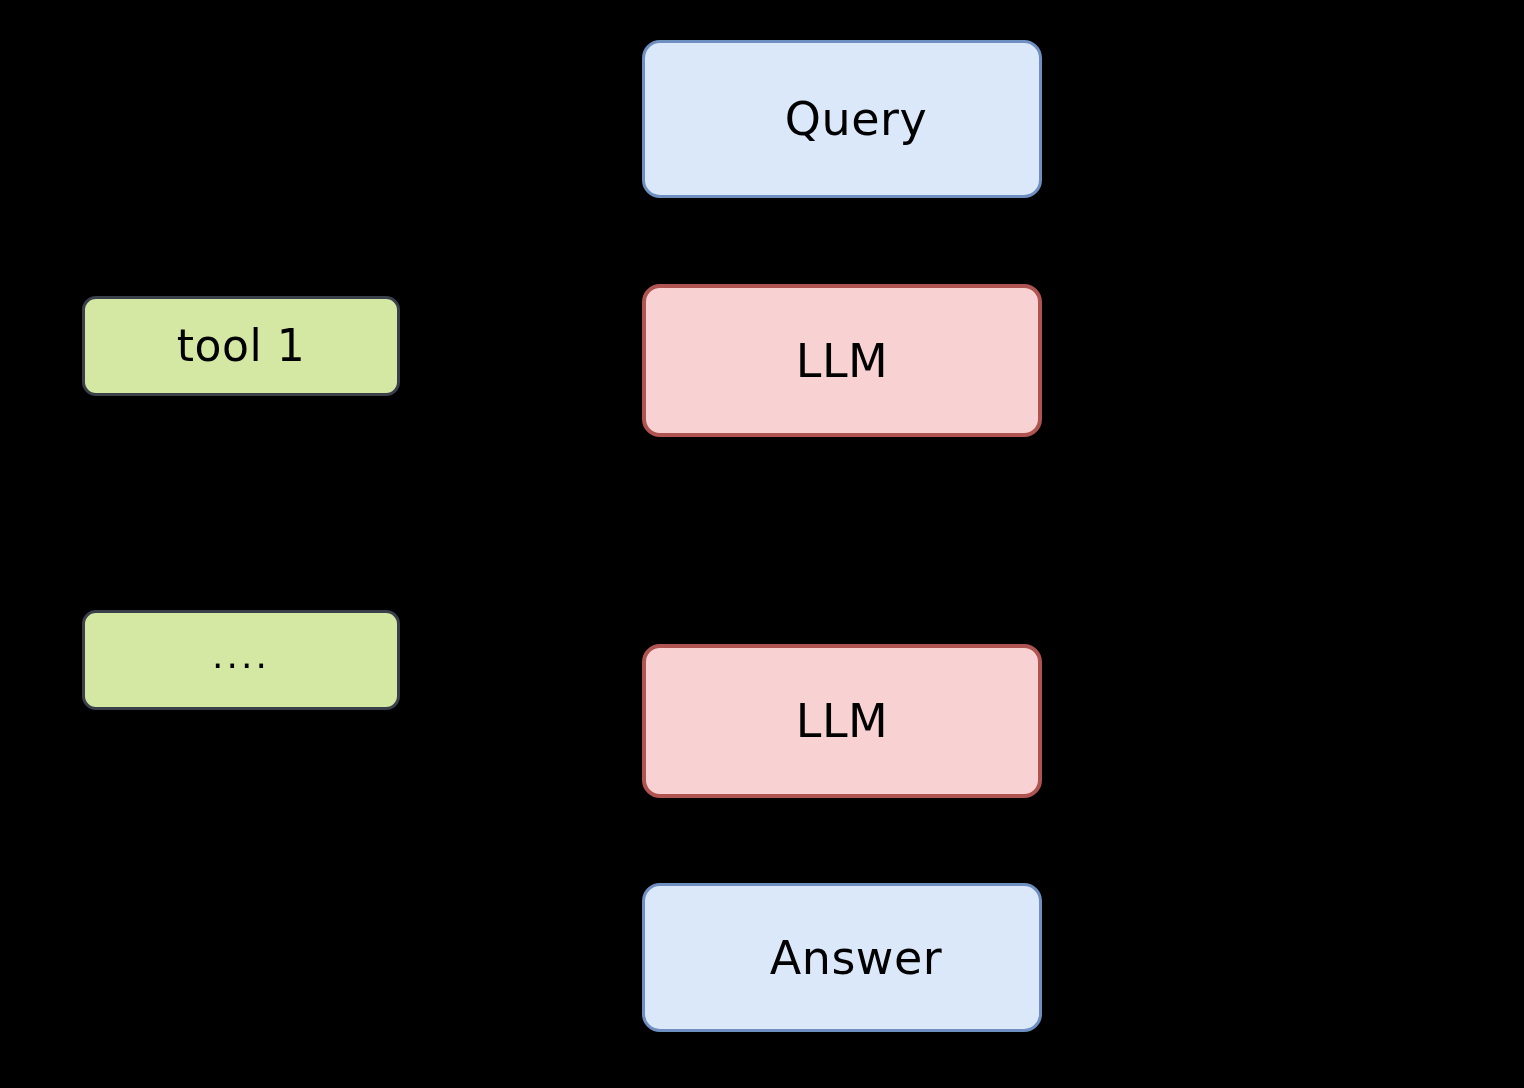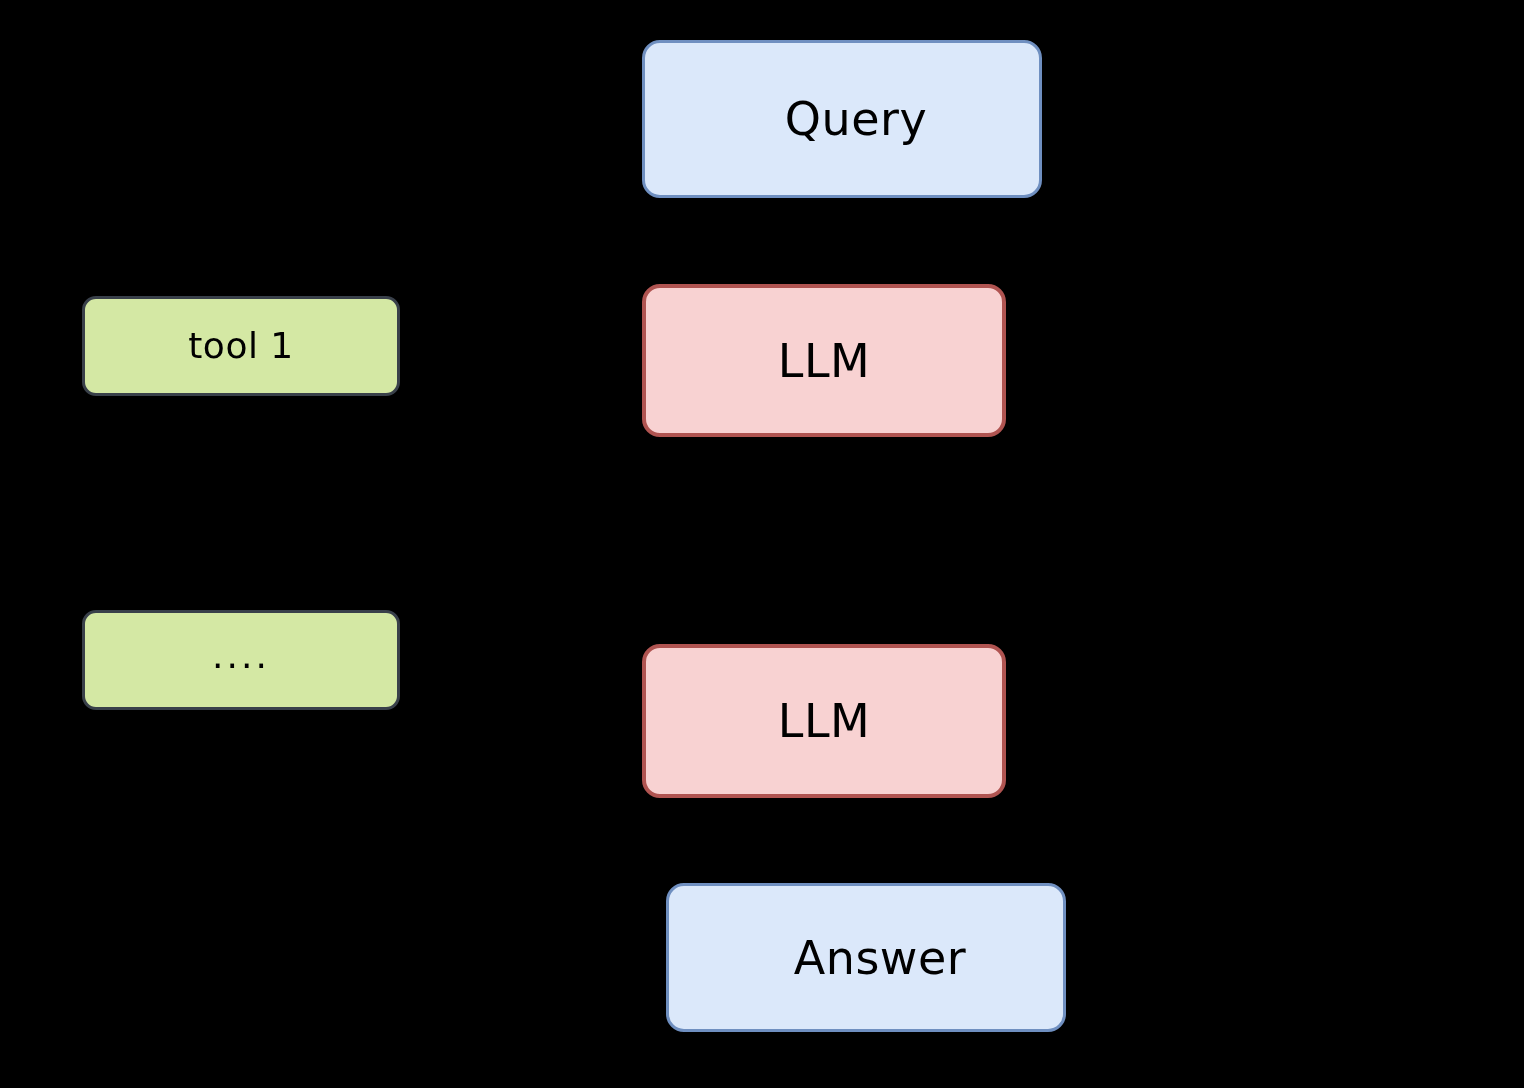--- a/index.html
+++ b/index.html
@@ -42,21 +42,21 @@
   .node-tool {
     left: 82px;
     width: 318px;
     height: 100px;
     background: #d4e8a4;
     border-color: #39404a;
     border-width: 3px;
     border-radius: 14px;
   }
   .node-tool .label {
-    font-size: 36px;
+    font-size: 44px;
   }
   .node-tool.t1 { top: 296px; }
   .node-tool.t2 { top: 453px; }
   .node-tool.t3 { top: 610px; }
   .node-tool.t4 { top: 767px; }
   .node-tool.t3 .label {
     font-size: 36px;
     letter-spacing: 3px;
     transform: translateY(-4px);
   }
@@ -68,26 +68,26 @@
     background: #dbe8fa;
     border-color: #6f8fc0;
     border-width: 3px;
     border-radius: 18px;
     padding-left: 28px;
   }
   .node-io .label {
     font-size: 46px;
   }
   .node-io.query  { top: 40px;  height: 158px; }
-  .node-io.answer { top: 883px; height: 149px; margin-left: 24px; }
+  .node-io.answer { top: 883px; height: 149px; }
 
   
   .node-llm {
     left: 642px;
-    width: 364px;
+    width: 400px;
     background: #f8d2d2;
     border-color: #b05451;
     border-width: 4px;
     border-radius: 18px;
   }
   .node-llm .label {
     font-size: 46px;
   }
   .node-llm.llm1 { top: 284px; height: 153px; }
   .node-llm.llm2 { top: 644px; height: 154px; }

